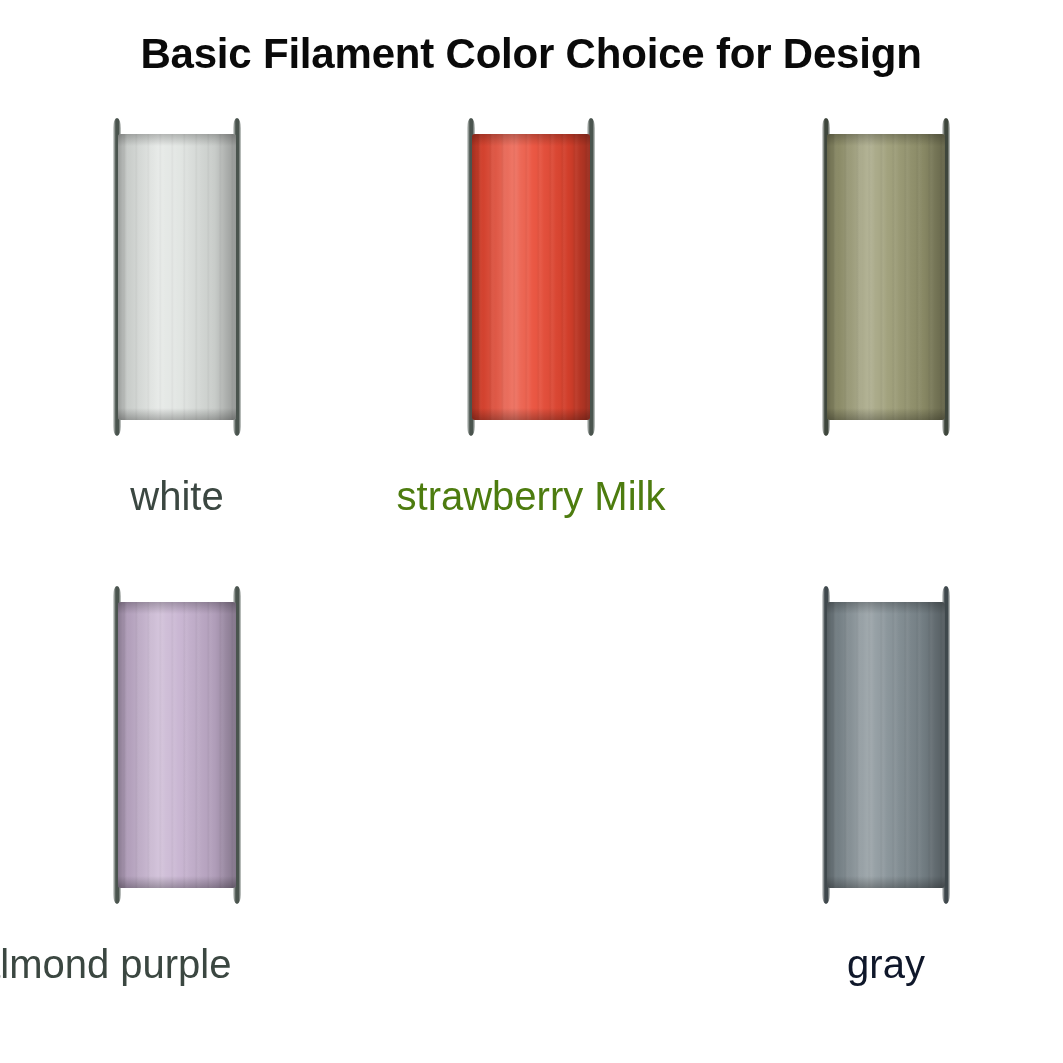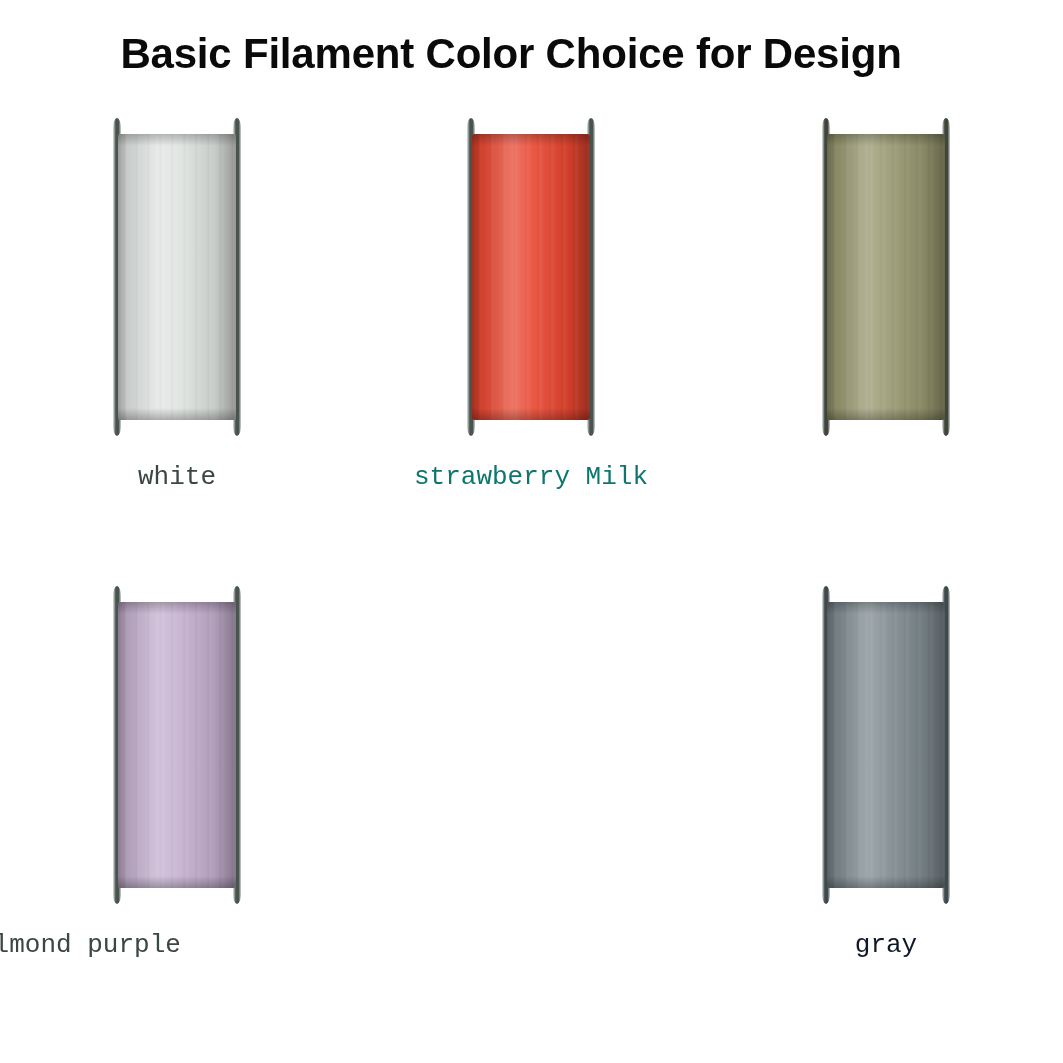--- a/index.html
+++ b/index.html
@@ -29,20 +29,21 @@
     top: 30px;
     left: 0;
     width: 1022px;
     text-align: center;
     font-family: "Liberation Sans", sans-serif;
     font-size: 42px;
     font-weight: bold;
     color: #0a0a0a;
     letter-spacing: -0.2px;
     white-space: nowrap;
+    padding-left: 20px;
   }
 
   
   .row {
     position: absolute;
     left: 0;
     width: 1063px;
     height: 420px;
   }
   #row-1 { top: 110px; }
@@ -132,26 +133,26 @@
   }
   .spool .body .cap-top { top: 0; }
   .spool .body .cap-bottom {
     bottom: 0;
     background: linear-gradient(to top, rgba(0,0,0,0.26), rgba(0,0,0,0));
   }
 
   
   .label {
     position: absolute;
-    top: 352px;
+    top: 364px;
     left: 0;
     width: 354px;
     text-align: center;
-    font-family: Liberation Mono, monospace;
-    font-size: 26px;
+    font-family: Liberation Sans, sans-serif;
+    font-size: 40px;
     font-weight: 400;
     color: #3b4741;
     white-space: nowrap;
   }
   
   .label.clipped {
     text-align: left;
     left: -22px;
     width: 400px;
     padding-left: 0;
@@ -186,21 +187,21 @@
         <div class="flange flange-left" style="background: linear-gradient(to right, rgba(70, 82, 76, 0.15) 0%, rgb(74, 84, 78) 35%, rgb(74, 84, 78) 70%, rgba(70, 82, 76, 0.25) 100%);"></div>
         <div class="flange flange-right" style="background: linear-gradient(to right, rgba(70, 82, 76, 0.15) 0%, rgb(74, 84, 78) 35%, rgb(74, 84, 78) 70%, rgba(70, 82, 76, 0.25) 100%);"></div>
         <div class="body">
           <div class="fill" style="background: rgb(232, 69, 47);"></div>
           <div class="striations"></div>
           <div class="shade"></div>
           <div class="cap-top"></div>
           <div class="cap-bottom"></div>
         </div>
       </div>
-      <div class="label" style="color: #0f766e;">strawberry Milk</div>
+      <div class="label" style="color: #4d7c0f;">strawberry Milk</div>
     </div>
 
     <div class="cell cell-2">
       <div class="spool">
         <div class="flange flange-left" style="background: linear-gradient(to right, rgba(70, 82, 76, 0.15) 0%, rgb(62, 70, 60) 35%, rgb(62, 70, 60) 70%, rgba(70, 82, 76, 0.25) 100%);"></div>
         <div class="flange flange-right" style="background: linear-gradient(to right, rgba(70, 82, 76, 0.15) 0%, rgb(62, 70, 60) 35%, rgb(62, 70, 60) 70%, rgba(70, 82, 76, 0.25) 100%);"></div>
         <div class="body">
           <div class="fill" style="background: rgb(151, 151, 111);"></div>
           <div class="striations"></div>
           <div class="shade"></div>

